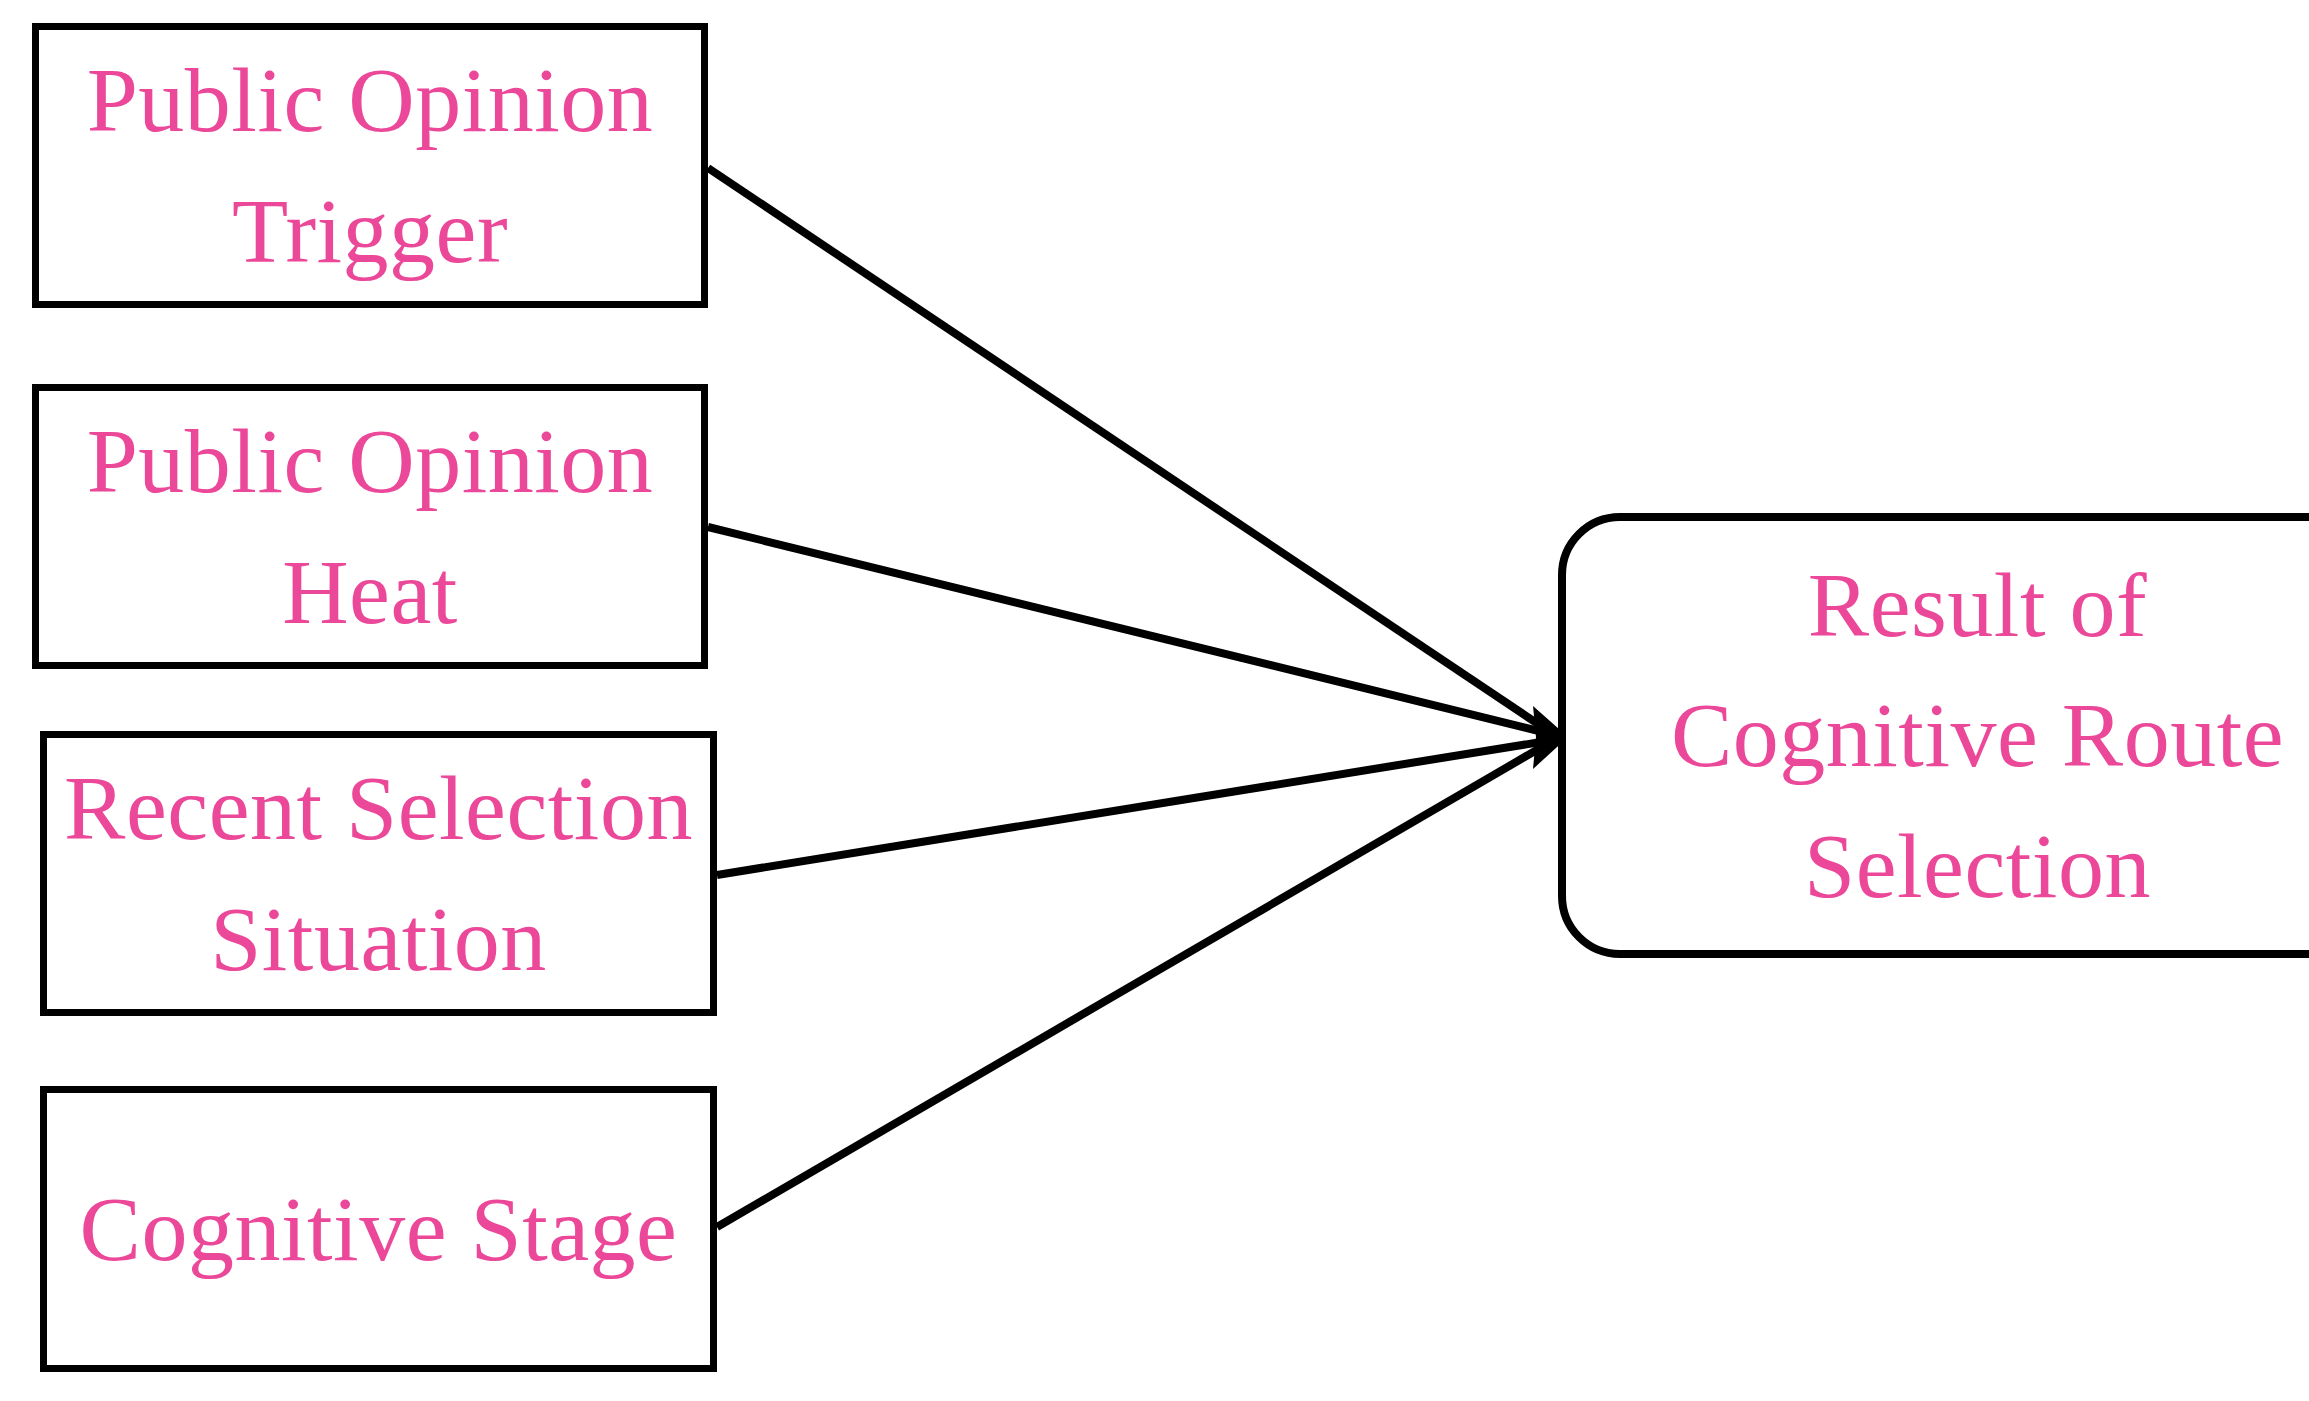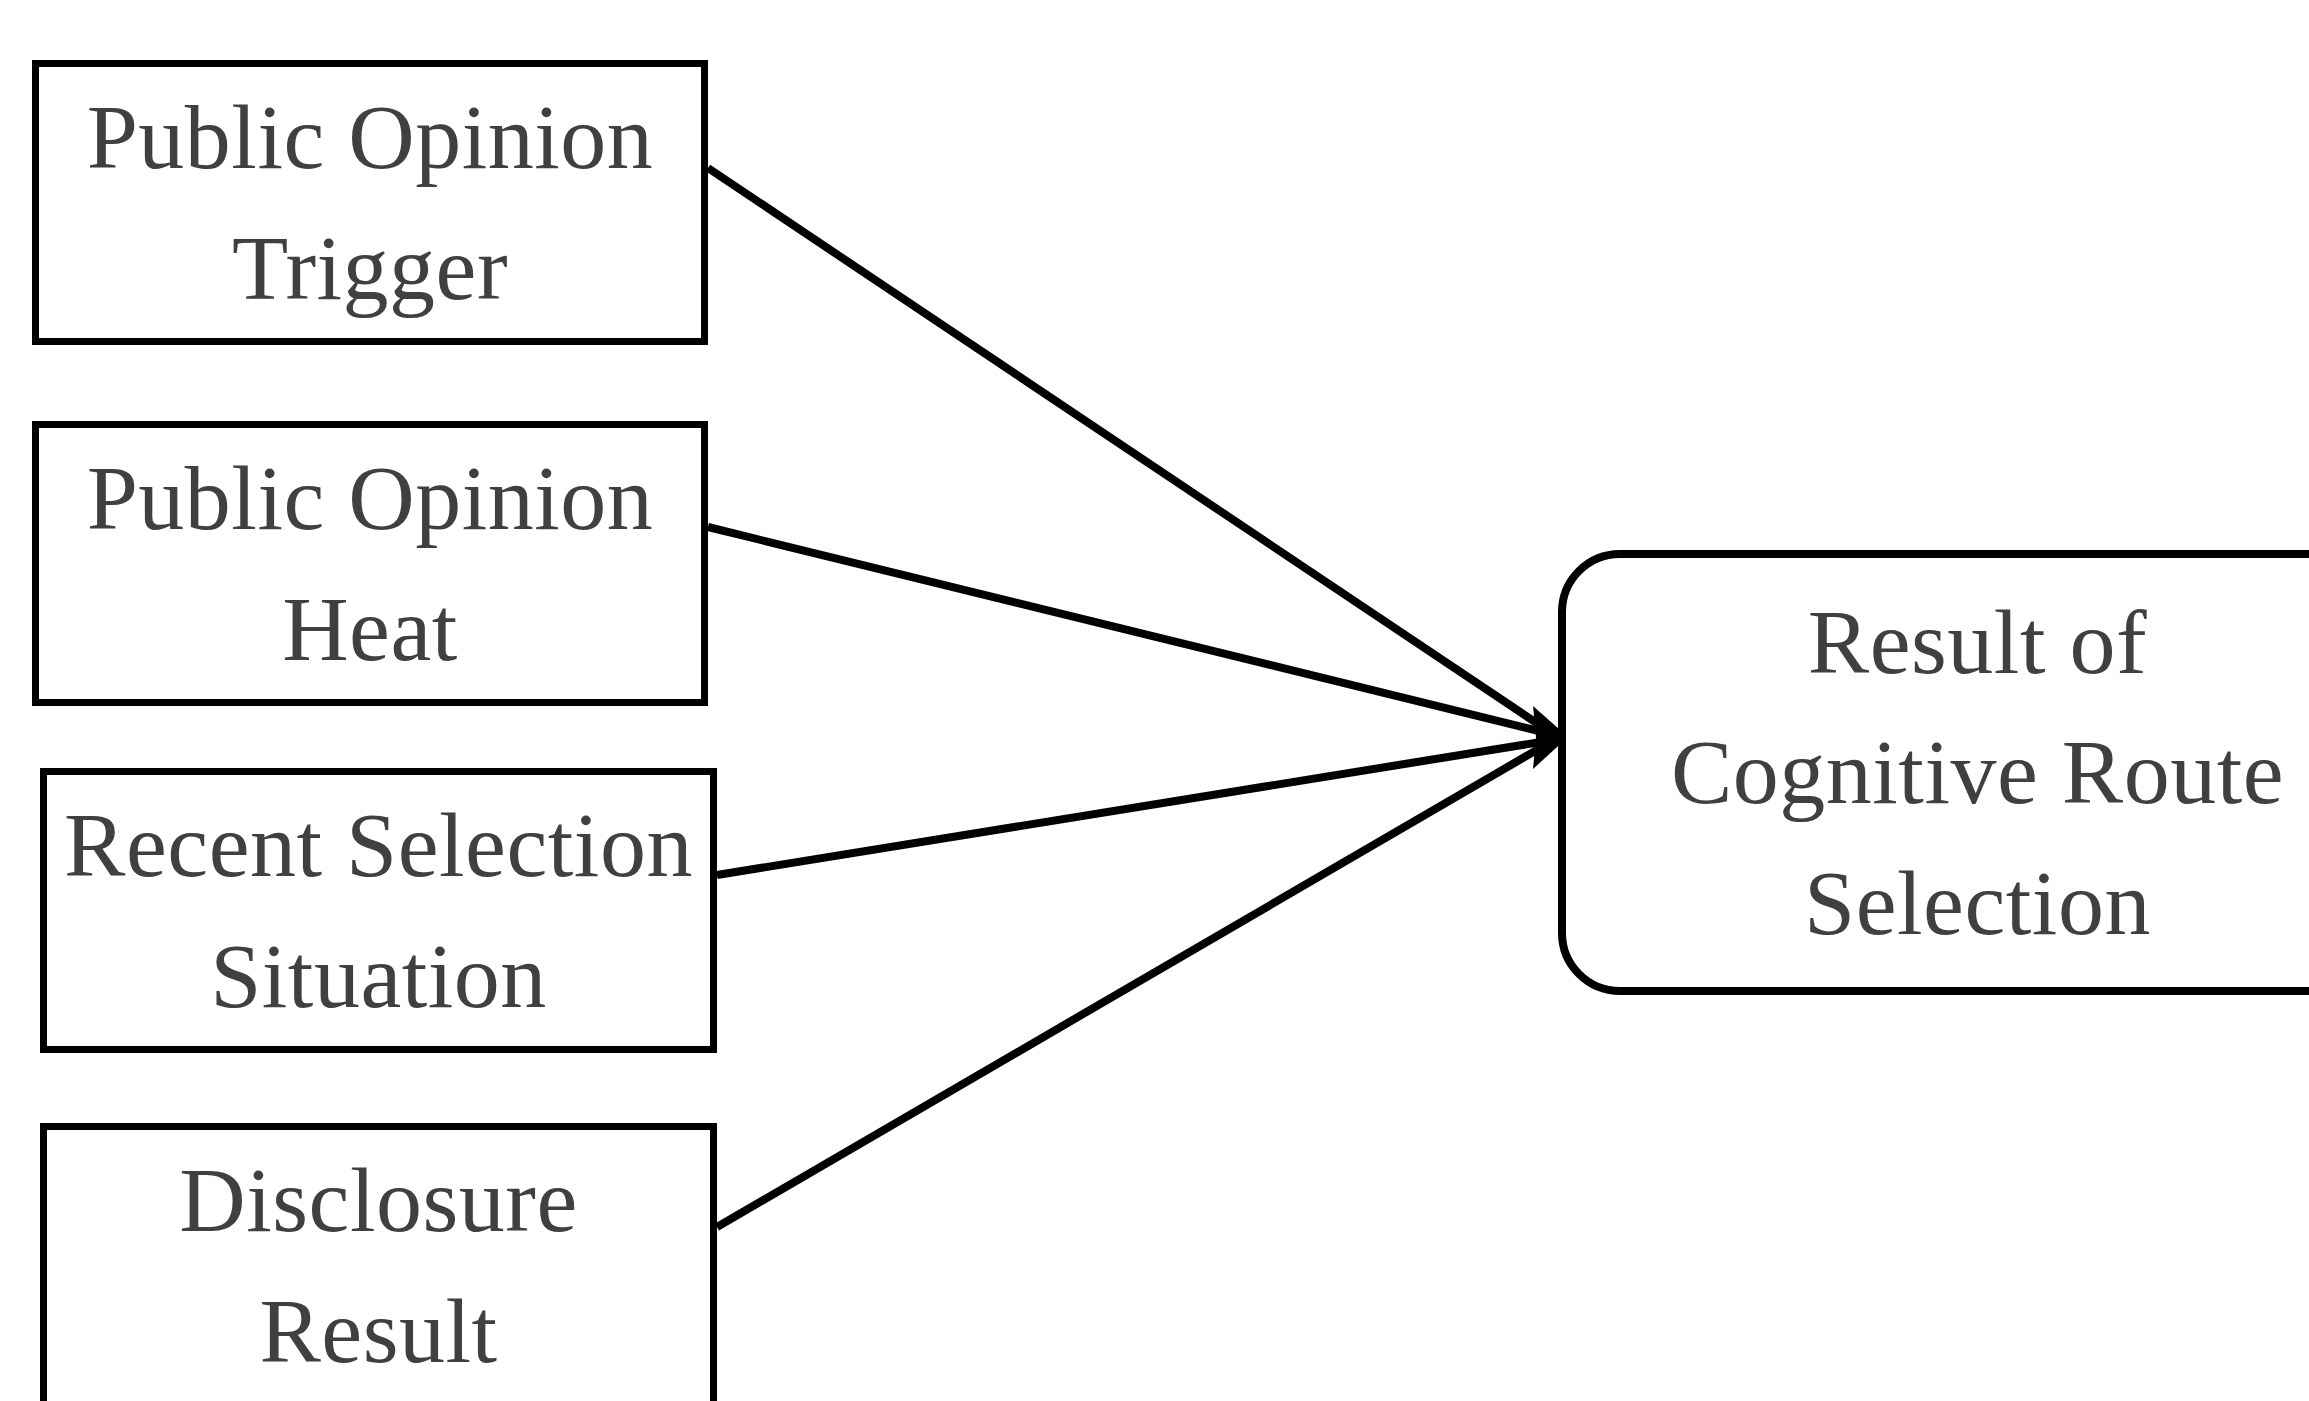--- a/index.html
+++ b/index.html
@@ -26,26 +26,25 @@
   }
   .node {
     position: absolute;
     box-sizing: border-box;
     background: #ffffff;
     border: 7px solid #000000;
     display: flex;
     align-items: center;
     justify-content: center;
     text-align: center;
-    color: #404040;
+    color: #ec4899;
     line-height: 1.42;
     font-size: 92px;
     letter-spacing: 0.5px;
     z-index: 2;
-    margin-top: 37px;
   }
   .node-label {
     display: block;
     width: 100%;
     padding: 0 10px;
     box-sizing: border-box;
     white-space: pre-line;
   }
   .node.rounded {
     border-width: 8px;
@@ -88,21 +87,21 @@
     <span class="node-label">Public Opinion
 Heat</span>
   </div>
 
   <div class="node" id="node-recent-response">
     <span class="node-label">Recent Selection
 Situation</span>
   </div>
 
   <div class="node" id="node-disclosure-stage">
-    <span class="node-label">Disclosure Result</span>
+    <span class="node-label">Cognitive Stage</span>
   </div>
 
   <div class="node rounded" id="node-cognitive-route-result">
     <span class="node-label">Result of
 Cognitive Route
 Selection</span>
   </div>
 
 </div>
 

